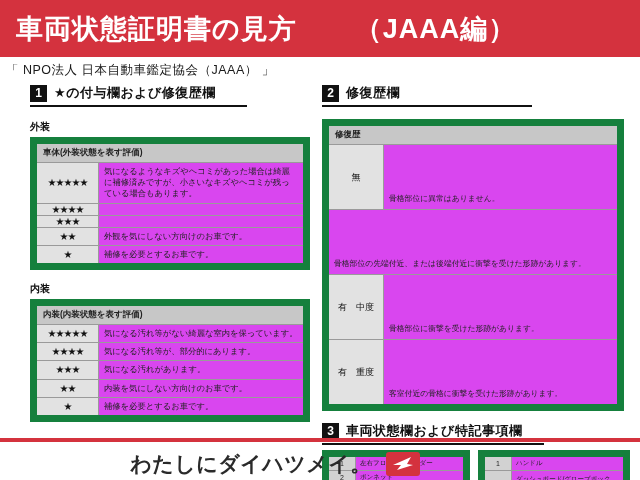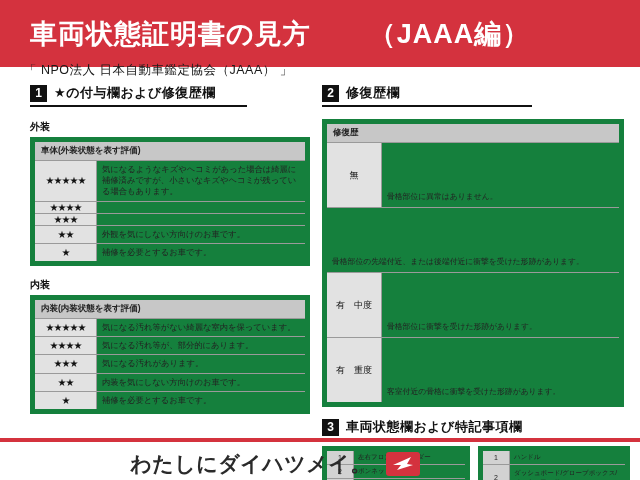--- a/index.html
+++ b/index.html
@@ -3,40 +3,40 @@
 <meta charset="utf-8">
 <style>
   * { margin:0; padding:0; box-sizing:border-box; }
   html,body { width:640px; height:480px; }
   body {
     font-family:"Liberation Sans","DejaVu Sans",sans-serif;
     background:#ffffff; color:#222; position:relative; overflow:hidden;
   }
   
   .topbar {
-    position:absolute; left:0; top:0; width:640px; height:67px;
-    background:#d4323e; display:flex; align-items:center; padding-left:30px;
+    position:absolute; left:0; top:0; width:640px; height:57px;
+    background:#d4323e; display:flex; align-items:center; padding-left:16px;
   }
   .topbar .ttl { color:#fff; font-size:27px; font-weight:bold; letter-spacing:1px; }
   .topbar .ed  { color:#fff; font-size:27px; font-weight:bold; margin-left:58px; letter-spacing:1px; }
   .subtitle {
-    position:absolute; left:24px; top:62px; font-size:12.5px; color:#1a1a1a; letter-spacing:0.5px;
+    position:absolute; left:6px; top:62px; font-size:12.5px; color:#1a1a1a; letter-spacing:0.5px;
   }
   
   .sechead {
     display:flex; align-items:center; gap:7px;
     border-bottom:2.5px solid #111; padding-bottom:3px;
   }
   .numbox {
     width:17px; height:17px; background:#111; color:#fff; font-size:12px; font-weight:bold;
     display:flex; align-items:center; justify-content:center; flex:0 0 17px;
   }
   .sectitle { font-size:13px; font-weight:bold; color:#111; letter-spacing:0.5px; }
   
-  .tbl { border:5px solid #15803d; background:#15803d; width:100%; }
+  .tbl { border:7px solid #15803d; background:#d946ef; width:100%; }
   .trow { display:flex; border-top:1px solid #9a9a9a; align-items:stretch; }
   .trow:first-child { border-top:none; }
   .thead { background:#c7c7c7; font-size:8.5px; font-weight:bold; padding:3px 6px; }
   .keycell {
     background:#e2e2e2; border-right:1px solid #9a9a9a;
     display:flex; align-items:center; justify-content:center;
     font-weight:bold; color:#111; flex:0 0 62px;
   }
   .valcell {
     flex:1; font-size:8.3px; line-height:1.35; padding:3px 5px;

